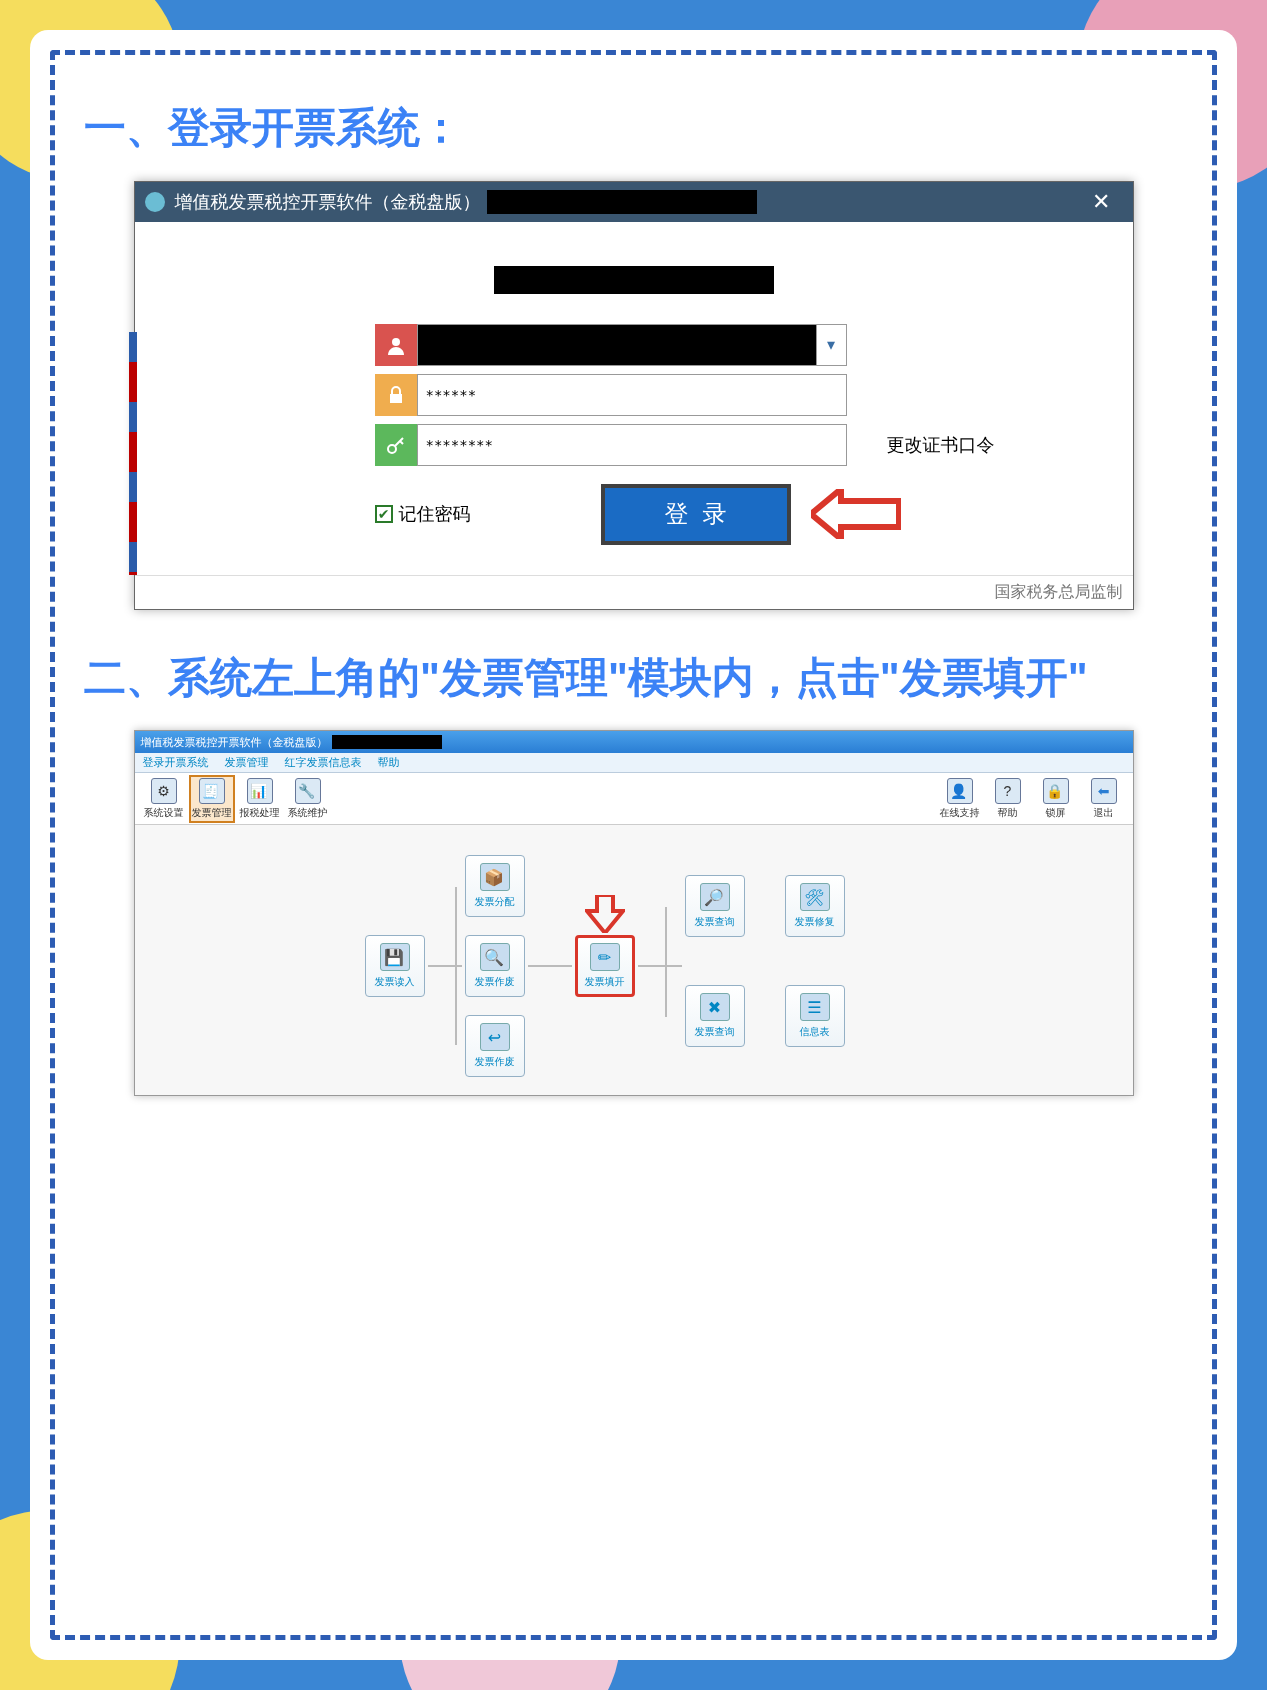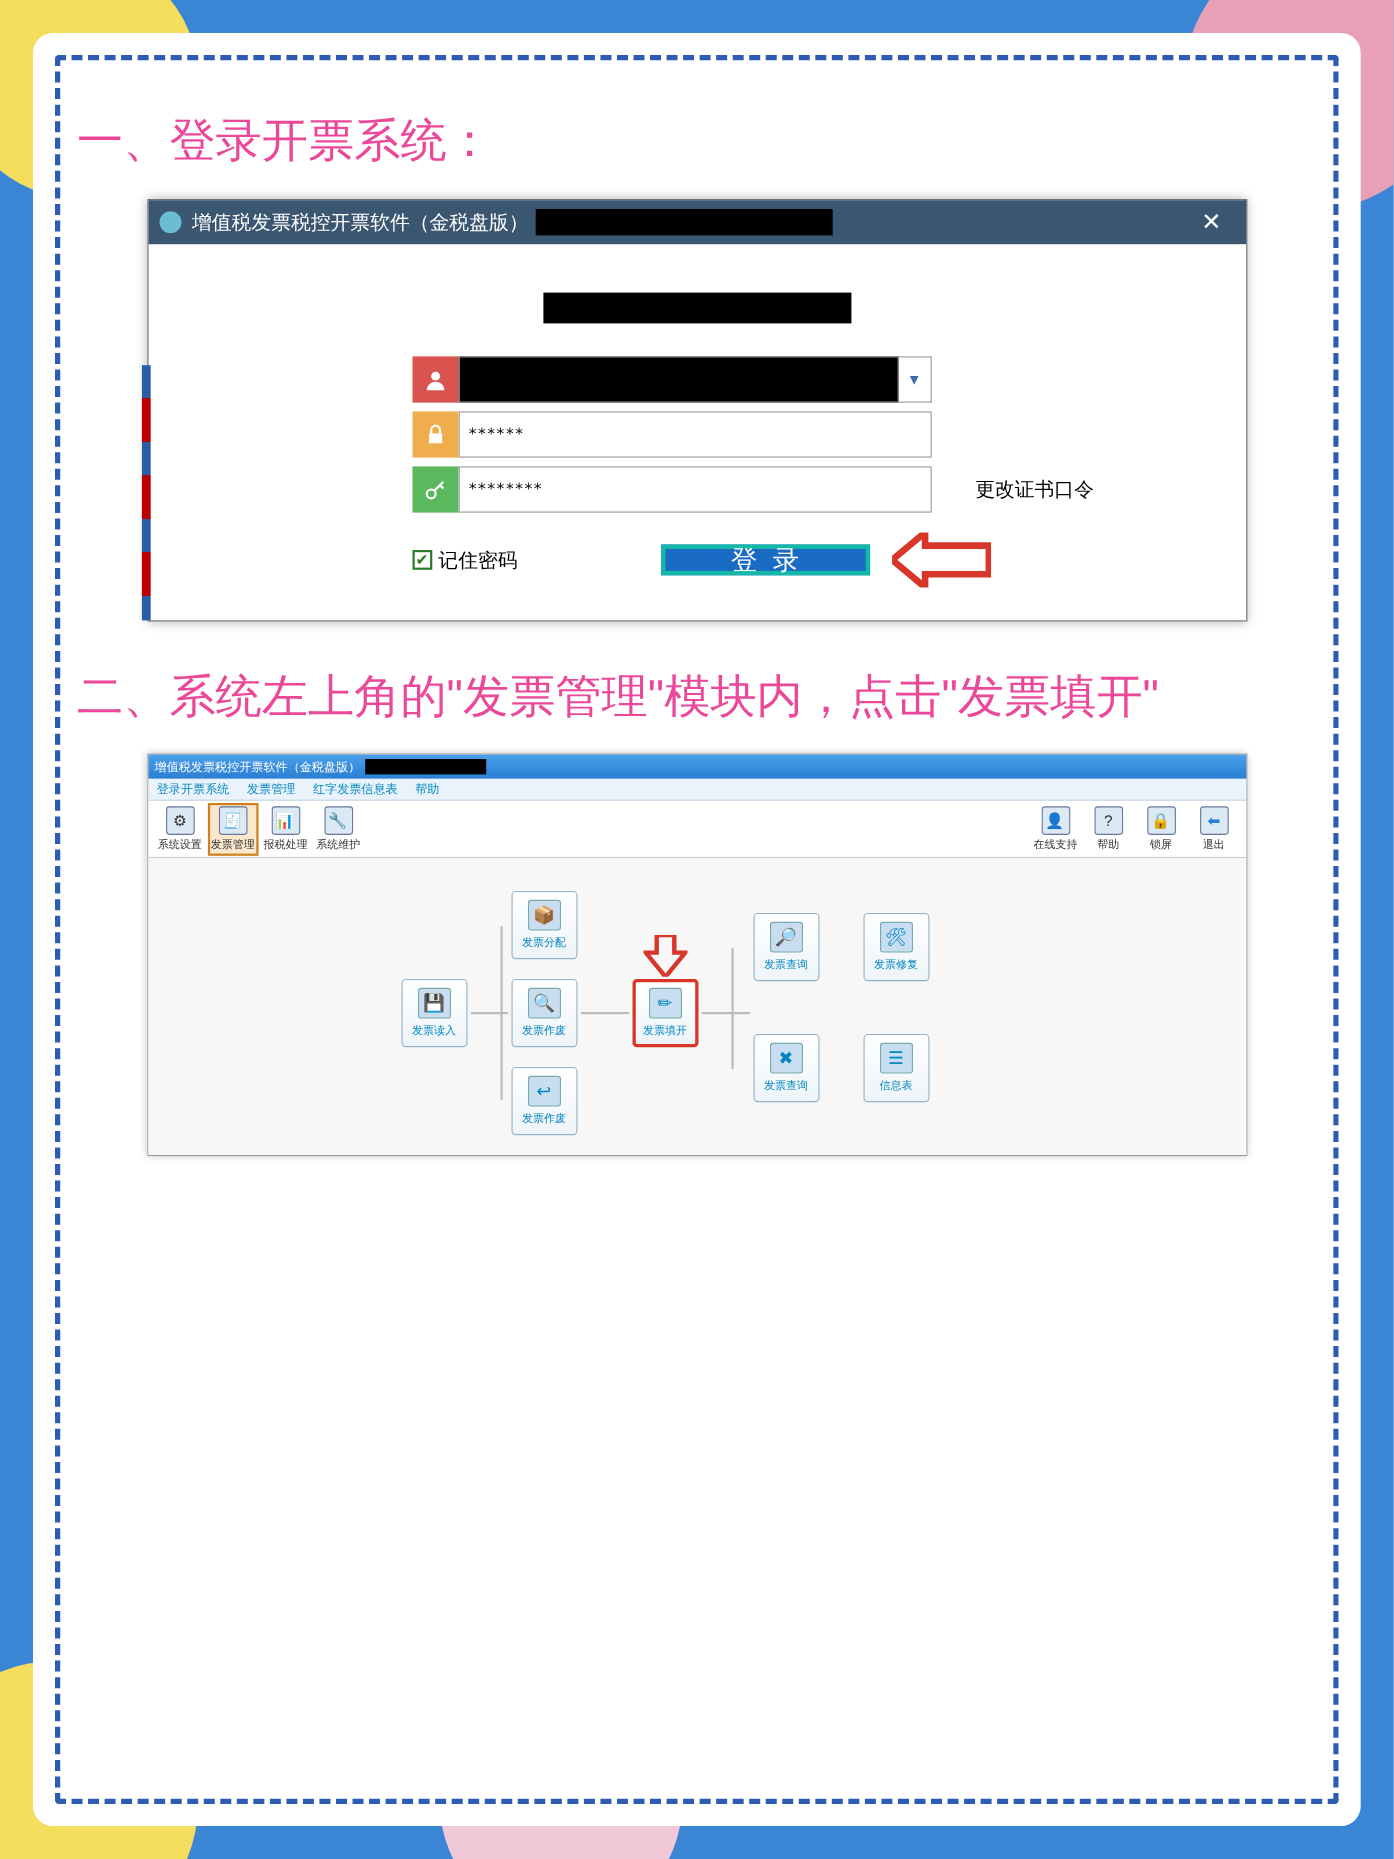--- a/index.html
+++ b/index.html
@@ -39,23 +39,23 @@
   text-align: center;
   letter-spacing: 2px;
   margin-top: 10px;
   text-shadow: 2px 2px 0 #ddd;
   position: relative;
   z-index: 10;
 }
 
 .section-head {
   font-size: 42px;
-  font-weight: normal;
-  color: #ec4899;
-  margin: 30px 0 15px 10px;
+  font-weight: bold;
+  color: #3b82f6;
+  margin: 30px 0 15px 24px;
   line-height: 1.8;
 }
 .section-body {
   font-size: 42px;
   font-weight: bold;
   color: #000;
   margin: 25px 0 15px 10px;
   line-height: 1.9;
 }
 
@@ -109,24 +109,24 @@
 .link-cert { margin-left: 40px; font-size: 18px; color: #000; }
 
 .remember-row {
   display: flex; align-items: center;
   margin: 18px 0 0 210px;
 }
 .remember-row .cb { width: 18px; height: 18px; border: 2px solid #2a7a2a; display:flex; align-items:center; justify-content:center; color:#2a7a2a; font-size:14px; margin-right:6px;}
 .remember-row .lbl { font-size: 18px; }
 .login-btn {
   margin-left: 130px;
-  width: 190px; height: 28px;
+  width: 190px; height: 61px;
   background: #1a6bc4;
   color: #fff;
-  border: 4px solid #14b8a6;
+  border: 4px solid #404040;
   font-size: 24px;
   display:flex; align-items:center; justify-content:center;
   letter-spacing: 14px;
   padding-left: 14px;
 }
 .big-arrow-left {
   margin-left: 20px;
   width: 90px; height: 50px;
   position: relative;
 }
@@ -245,20 +245,21 @@
         <div class="cb">✔</div>
         <span class="lbl">记住密码</span>
         <div class="login-btn">登录</div>
         <div class="big-arrow-left">
           <svg viewBox="0 0 90 50">
               <path d="M0 25 L30 0 L30 12 L88 12 L88 38 L30 38 L30 50 Z" fill="none" stroke="#d9362a" stroke-width="6"></path>
             </svg>
         </div>
       </div>
     </div>
+    <div class="footer-note">国家税务总局监制</div>
   </div>
 
   <div class="section-head">二、系统左上角的"发票管理"模块内，点击"发票填开"</div>
 
   <div class="mod-win">
     <div class="mod-titlebar">
       <span>增值税发票税控开票软件（金税盘版）</span>
       <div class="redact2"></div>
     </div>
     <div class="mod-menu">

